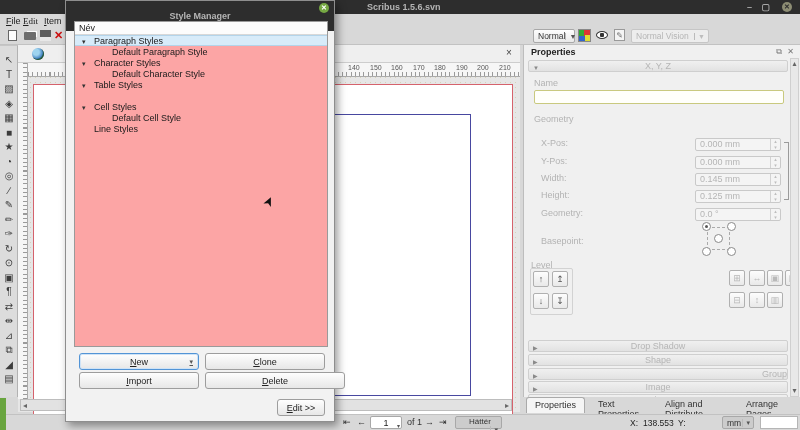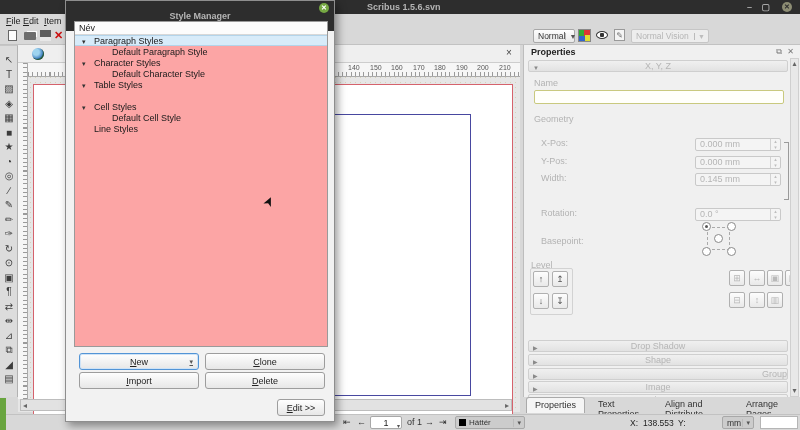--- a/index.html
+++ b/index.html
@@ -88,21 +88,21 @@
 
   <div class="abs titlebar" data-name="main-titlebar" style="left:0;top:0;width:800px;height:14px;">
     <span class="abs" data-name="main-window-title" style="left:367px;top:2px;">Scribus 1.5.6.svn</span>
     <span class="abs winbtn" data-name="minimize-button" style="right:48px;top:2px;">–</span>
     <span class="abs winbtn" data-name="maximize-button" style="right:30px;top:2px;">▢</span>
     <span class="abs" data-name="close-button" style="right:8px;top:2px;width:10px;height:10px;border-radius:50%;background:#8d8d74;color:#2d2d2d;font-size:7px;line-height:10px;text-align:center;">✕</span>
   </div>
 
   <div class="abs" data-name="menubar" style="left:0;top:14px;width:800px;height:13px;background:#d8d8d8;">
     <span class="abs menuitem" data-name="menu-file" style="left:3px;top:0;">File</span>
-    <span class="abs menuitem" data-name="menu-edit" style="left:20px;top:0;">Edit</span>
+    <span class="abs menuitem" data-name="menu-edit" style="left:20px;top:0;font-family:Liberation Serif, serif;">Edit</span>
     <span class="abs menuitem" data-name="menu-item" style="left:41px;top:0;">Item</span>
   </div>
 
   <div class="abs" data-name="main-toolbar" style="left:0;top:27px;width:800px;height:18px;background:#d8d8d8;border-bottom:1px solid #c2c2c2;">
     <span class="abs" data-name="new-document-icon" style="left:8px;top:3px;width:9px;height:11px;background:#fdfdfd;border:1px solid #666;"></span>
     <span class="abs" data-name="open-document-icon" style="left:24px;top:5px;width:12px;height:8px;background:#6d6d6d;border-radius:1px;box-shadow:2px -2px 0 -1px #fdfdfd;"></span>
     <span class="abs" data-name="save-document-icon" style="left:40px;top:3px;width:11px;height:11px;background:#5d5d5d;box-shadow:inset 0 -4px 0 #e8e8e8;"></span>
     <span class="abs" data-name="close-document-icon" style="left:54px;top:2px;color:#cc1111;font-weight:bold;font-size:11px;">✕</span>
 
     <div class="abs combo" data-name="view-mode-combo" style="left:533px;top:2px;width:42px;height:14px;padding-left:4px;">
@@ -198,23 +198,27 @@
         <div class="spin" data-name="xpos-spinbox"><span>0.000 mm</span><span class="ud" data-name="spin-arrows-icon">▴<br>▾</span></div>
       </div>
       <div class="abs" data-name="ypos-row" style="left:0;top:98px;width:260px;height:14px;">
         <span class="flabel" data-name="ypos-label">Y-Pos:</span>
         <div class="spin" data-name="ypos-spinbox"><span>0.000 mm</span><span class="ud" data-name="spin-arrows-icon">▴<br>▾</span></div>
       </div>
       <div class="abs" data-name="width-row" style="left:0;top:115px;width:260px;height:14px;">
         <span class="flabel" data-name="width-label">Width:</span>
         <div class="spin" data-name="width-spinbox"><span>0.145 mm</span><span class="ud" data-name="spin-arrows-icon">▴<br>▾</span></div>
       </div>
+      <div class="abs" data-name="height-row" style="left:0;top:132px;width:260px;height:14px;">
+        <span class="flabel" data-name="height-label">Height:</span>
+        <div class="spin" data-name="height-spinbox"><span>0.125 mm</span><span class="ud" data-name="spin-arrows-icon">▴<br>▾</span></div>
+      </div>
       <span class="abs chain" data-name="link-width-height-icon" style="left:258px;top:84px;height:58px;"></span>
       <div class="abs" data-name="rotation-row" style="left:0;top:150px;width:260px;height:14px;">
-        <span class="flabel" data-name="rotation-label">Rotation:</span>
+        <span class="flabel" data-name="rotation-label">Geometry:</span>
         <div class="spin" data-name="rotation-spinbox"><span>0.0 °</span><span class="ud" data-name="spin-arrows-icon">▴<br>▾</span></div>
       </div>
 
       <span class="abs glabel" data-name="basepoint-label" style="left:15px;top:178px;">Basepoint:</span>
       <div class="abs" data-name="basepoint-widget" style="left:176px;top:164px;width:34px;height:34px;">
         <span class="abs" style="left:5px;top:5px;width:23px;height:23px;border:1px dashed #aaa;"></span>
         <span class="bp" data-name="basepoint-topleft" style="left:0;top:0;">
             <span class="dot"></span>
           </span>
         <span class="bp" data-name="basepoint-topright" style="right:0;top:0;"></span>
@@ -263,21 +267,21 @@
     <span class="abs nav" data-name="first-page-icon" style="left:343px;top:2px;">⇤</span>
     <span class="abs nav" data-name="previous-page-icon" style="left:357px;top:2px;">←</span>
     <div id="pagespin" data-name="page-number-spinbox">
       <span data-name="page-number-value">1</span>
       <span class="arr" data-name="chevron-down-icon">▾</span>
     </div>
     <span class="abs nav" data-name="page-count-label" style="left:407px;top:2px;">of 1</span>
     <span class="abs nav" data-name="next-page-icon" style="left:425px;top:2px;">→</span>
     <span class="abs nav" data-name="last-page-icon" style="left:439px;top:2px;">⇥</span>
 
-    <div class="abs combo" data-name="layer-combo" style="left:455px;top:1px;width:70px;height:13px;padding-left:3px;background:#cccccc;">
+    <div class="abs combo" data-name="layer-combo" style="left:455px;top:1px;width:47px;height:13px;padding-left:3px;background:#cccccc;flex-direction:column;">
       <span data-name="layer-color-swatch" style="width:7px;height:7px;background:#000;margin-right:3px;"></span>
       <span data-name="layer-name" style="font-size:8px;">Háttér</span>
       <span class="arr" data-name="chevron-down-icon">▾</span>
     </div>
 
     <span class="abs coord" data-name="cursor-x-label" style="left:630px;top:3px;">X:</span>
     <span class="abs coord" data-name="cursor-x-value" style="left:643px;top:3px;">138.553</span>
     <span class="abs coord" data-name="cursor-y-label" style="left:678px;top:3px;">Y:</span>
     <span class="abs coord" data-name="cursor-y-value" style="left:691px;top:3px;margin-left:32px;">53.534</span>
     <div class="abs combo" data-name="unit-combo" style="left:722px;top:1px;width:32px;height:13px;padding-left:4px;background:#cccccc;">
@@ -330,21 +334,21 @@
     <div class="abs btn focus" data-name="new-button" style="left:13px;top:352px;width:120px;height:17px;">
       <span>New</span>
       <span class="drop" data-name="chevron-down-icon">▾</span>
     </div>
     <div class="abs btn" data-name="clone-button" style="left:139px;top:352px;width:120px;height:17px;">
         <span>Clone</span>
       </div>
     <div class="abs btn" data-name="import-button" style="left:13px;top:371px;width:120px;height:17px;">
         <span>Import</span>
       </div>
-    <div class="abs btn" data-name="delete-button" style="left:139px;top:371px;width:120px;height:17px;">
+    <div class="abs btn" data-name="delete-button" style="left:139px;top:371px;width:140px;height:17px;">
         <span>Delete</span>
       </div>
     <div class="abs btn" data-name="edit-button" style="left:211px;top:398px;width:48px;height:17px;">
         <span>Edit &gt;&gt;</span>
       </div>
   </div>
 
   <span class="abs" data-name="mouse-cursor" style="left:263px;top:194px;font-size:13px;color:#111;">➤</span>
   <style>[data-name="mouse-cursor"]{transform:rotate(-65deg);}</style>
 

